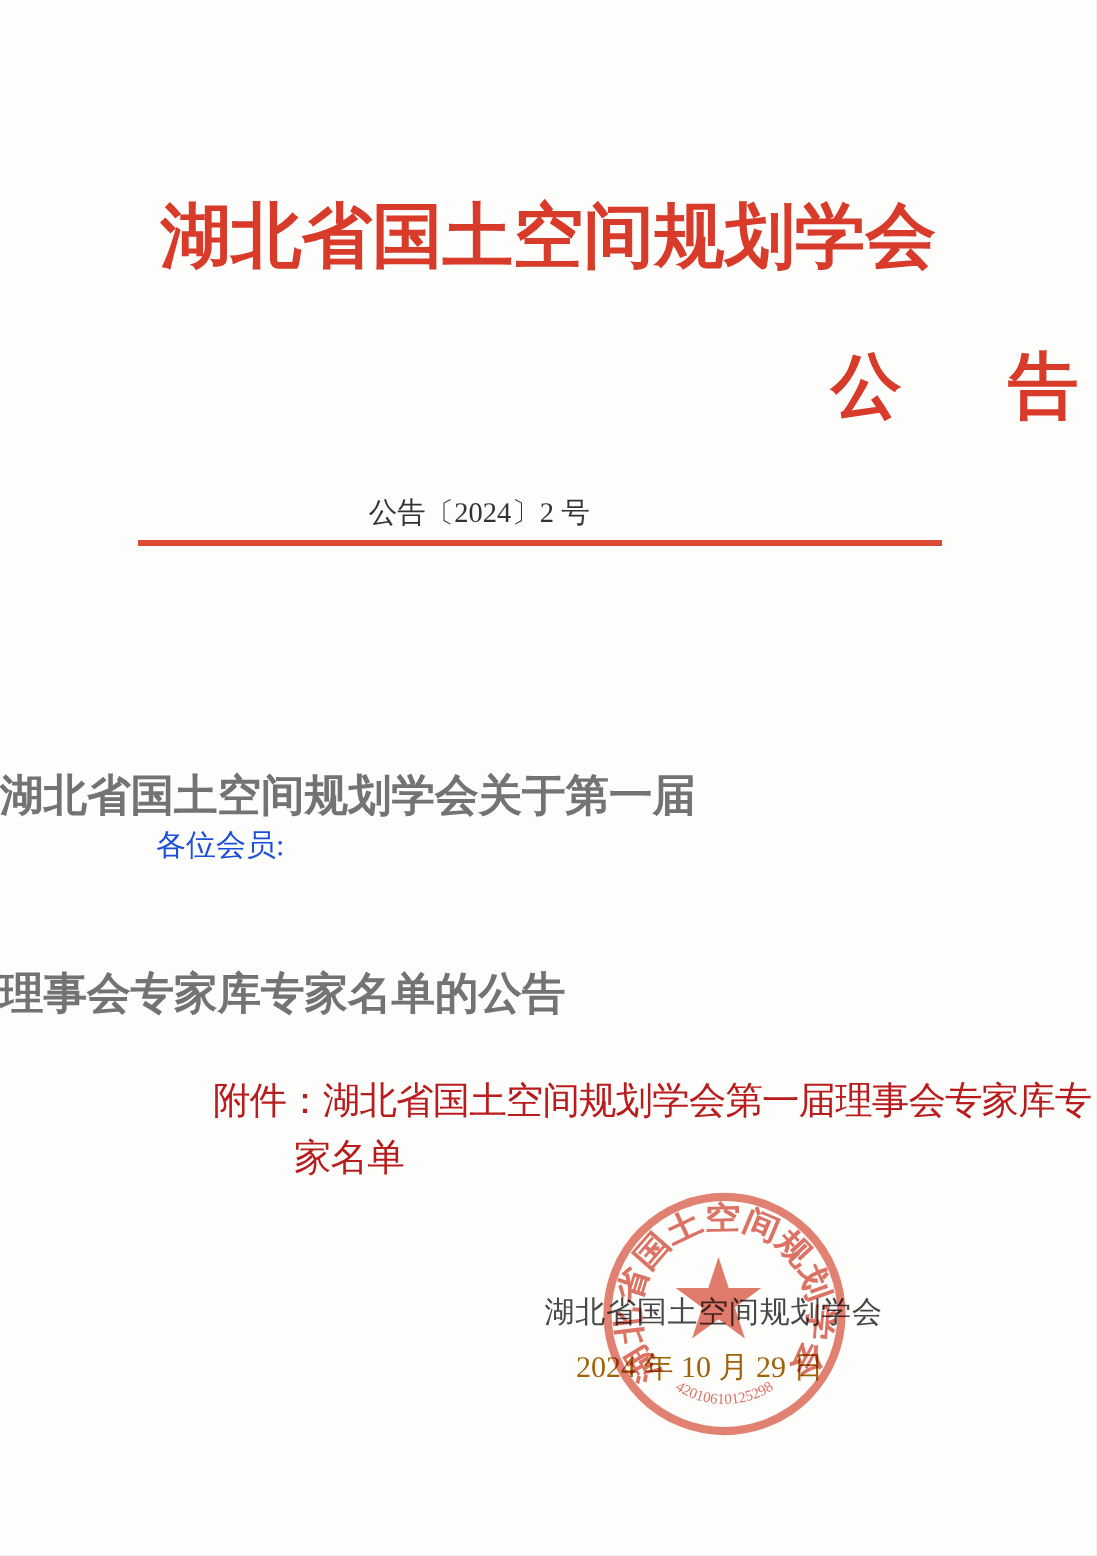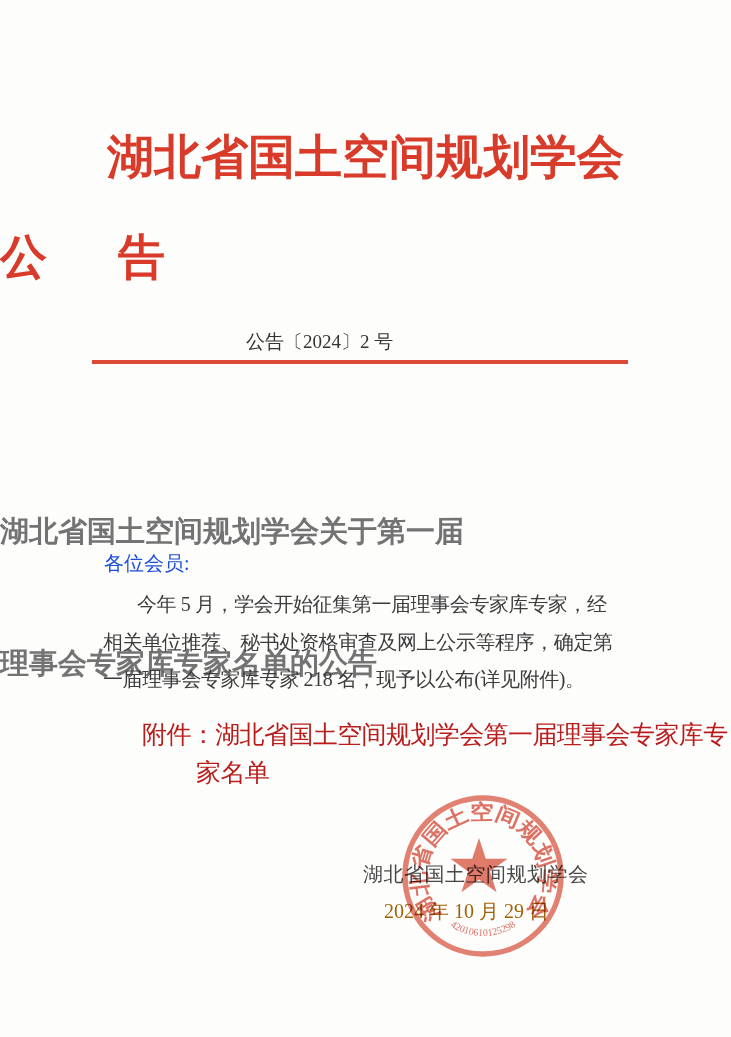--- a/index.html
+++ b/index.html
@@ -15,21 +15,21 @@
   .org-title{
     position:absolute;top:126px;left:0;width:731px;
     text-align:center;
     font-size:47px;font-weight:bold;
     color:#d93b2a;
     letter-spacing:0px;
     white-space:pre;
   }
   .notice-type{
     position:absolute;top:226px;left:0;width:731px;
-    text-align:left;
+    text-align:right;
     font-size:47px;font-weight:bold;
     color:#d93b2a;
     letter-spacing:12px;
     white-space:pre;
   }
   .doc-number{
     position:absolute;top:329px;left:0;width:639px;
     text-align:center;
     font-size:19px;
     color:#333;
@@ -98,25 +98,20 @@
 
   <div class="red-rule"></div>
 
   <div class="doc-title">
     <div>湖北省国土空间规划学会关于第一届</div>
     <div>理事会专家库专家名单的公告</div>
   </div>
 
   <div class="salutation">各位会员:</div>
 
-  <div class="body-block">
-    <div class="body-line indent">今年 5 月，学会开始征集第一届理事会专家库专家，经</div>
-    <div class="body-line">相关单位推荐、秘书处资格审查及网上公示等程序，确定第</div>
-    <div class="body-line">一届理事会专家库专家 218 名，现予以公布(详见附件)。</div>
-  </div>
 
   <div class="attachment-block">
     <div class="attachment-line">附件：湖北省国土空间规划学会第一届理事会专家库专</div>
     <div class="attachment-line cont">家名单</div>
   </div>
 
   <div class="sig-org">湖北省国土空间规划学会</div>
 
   <div class="sig-date">2024 年 10 月 29 日</div>
 

